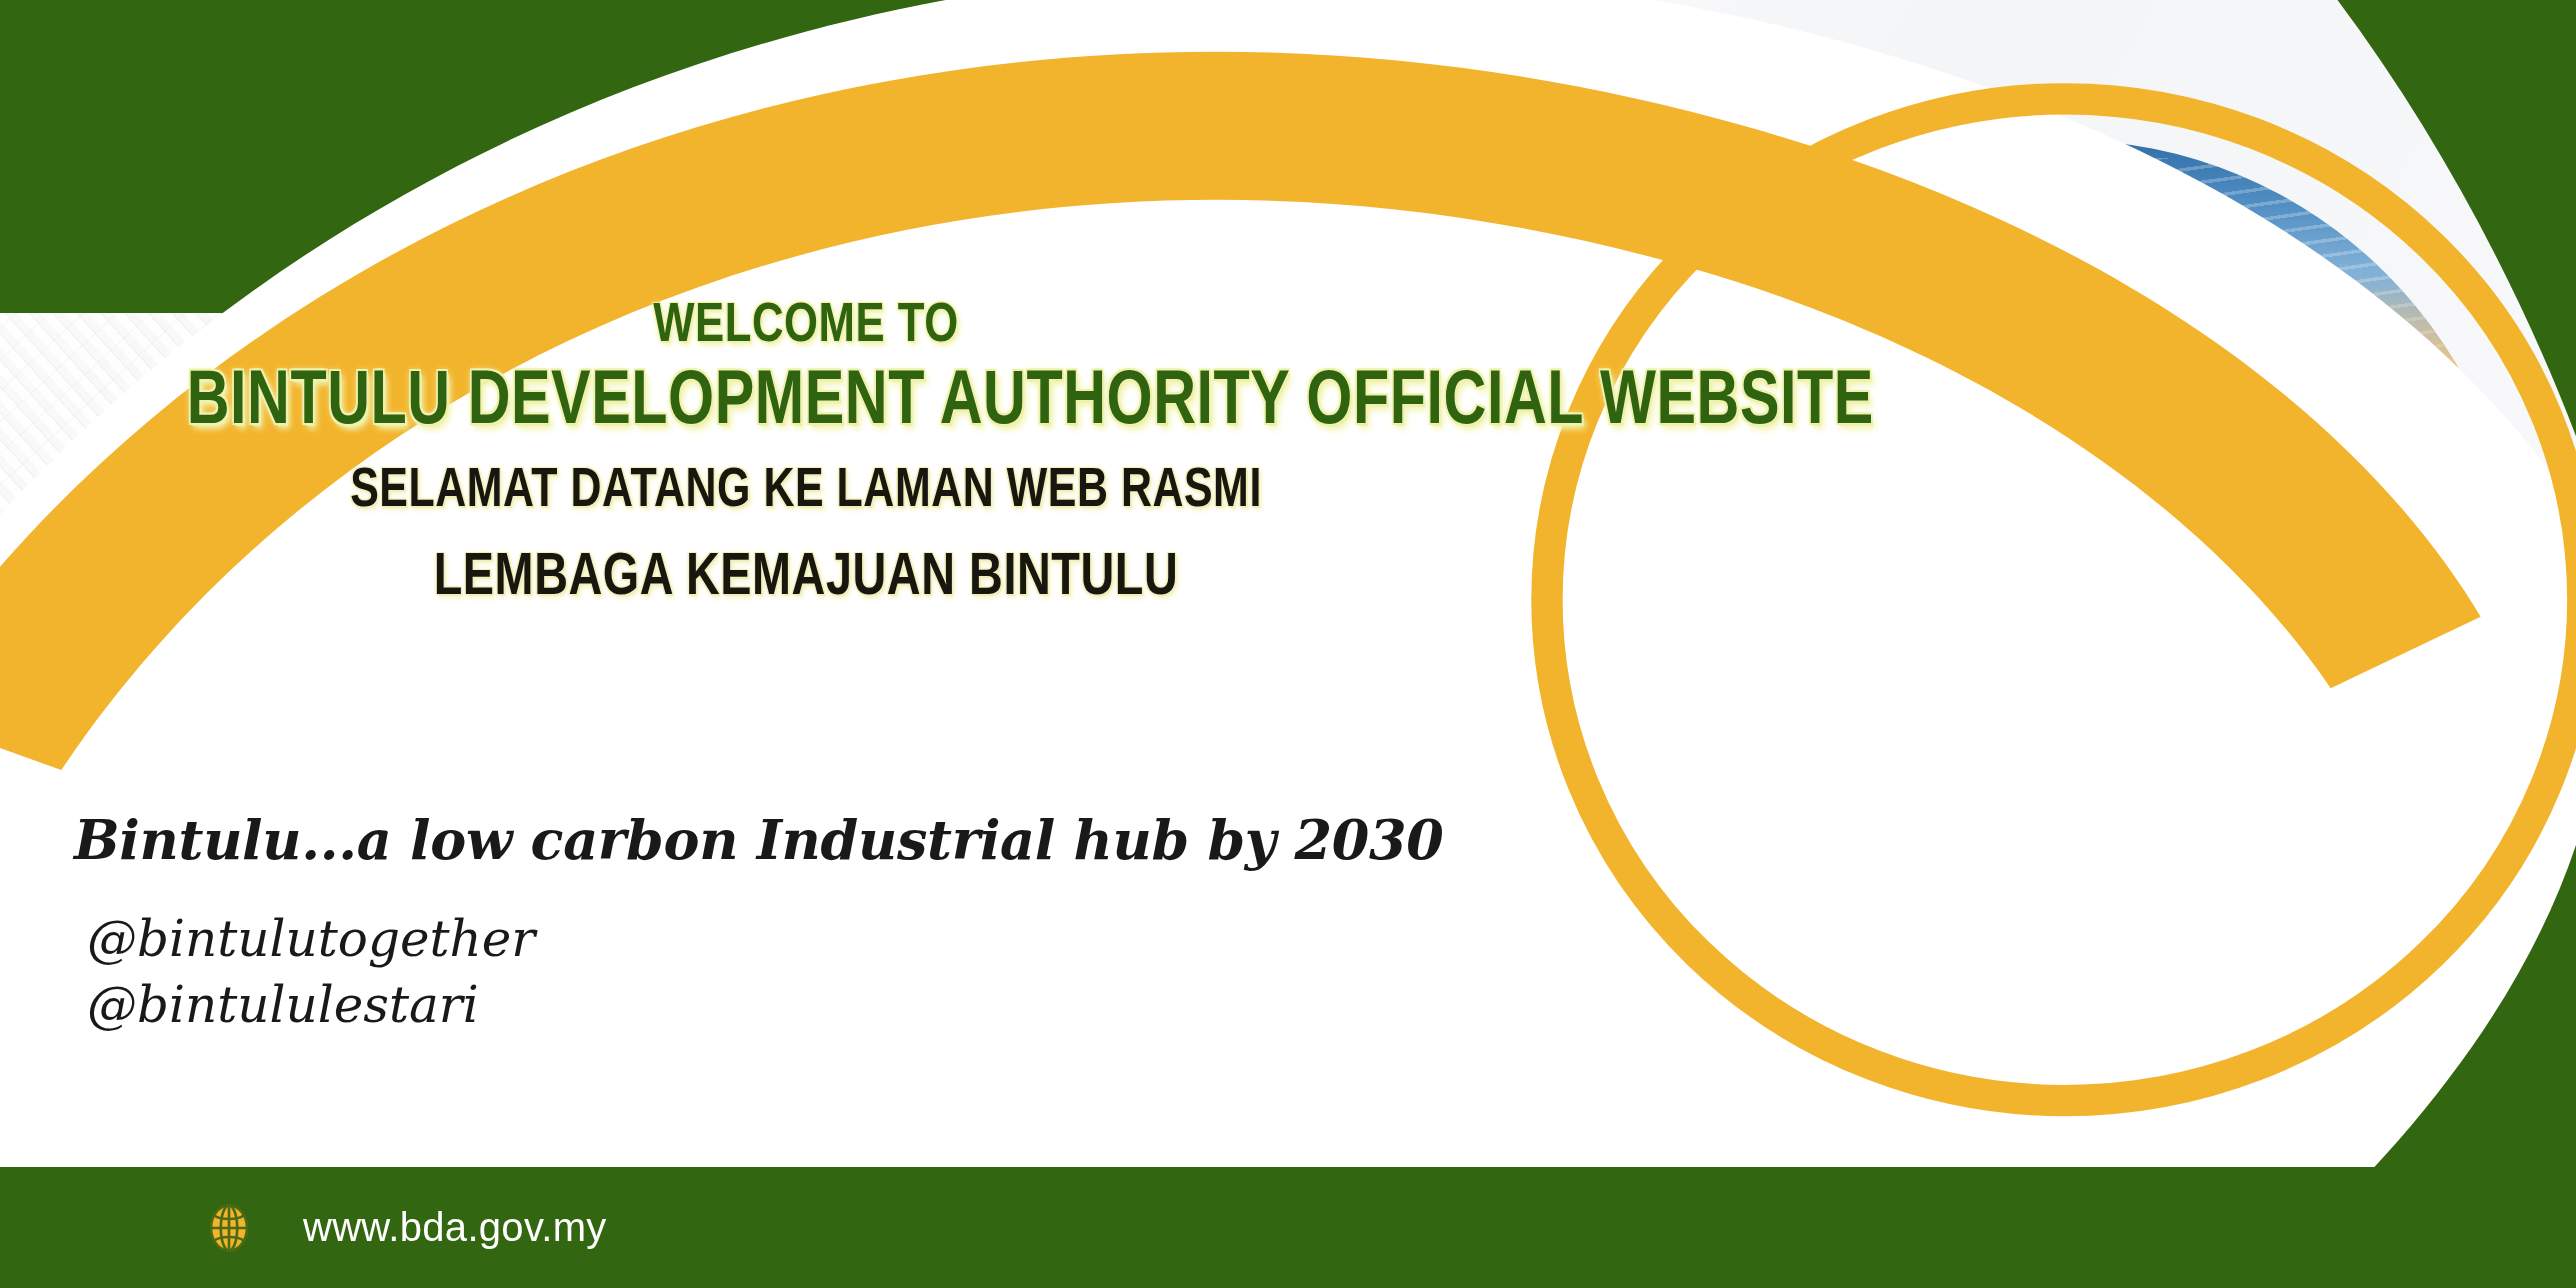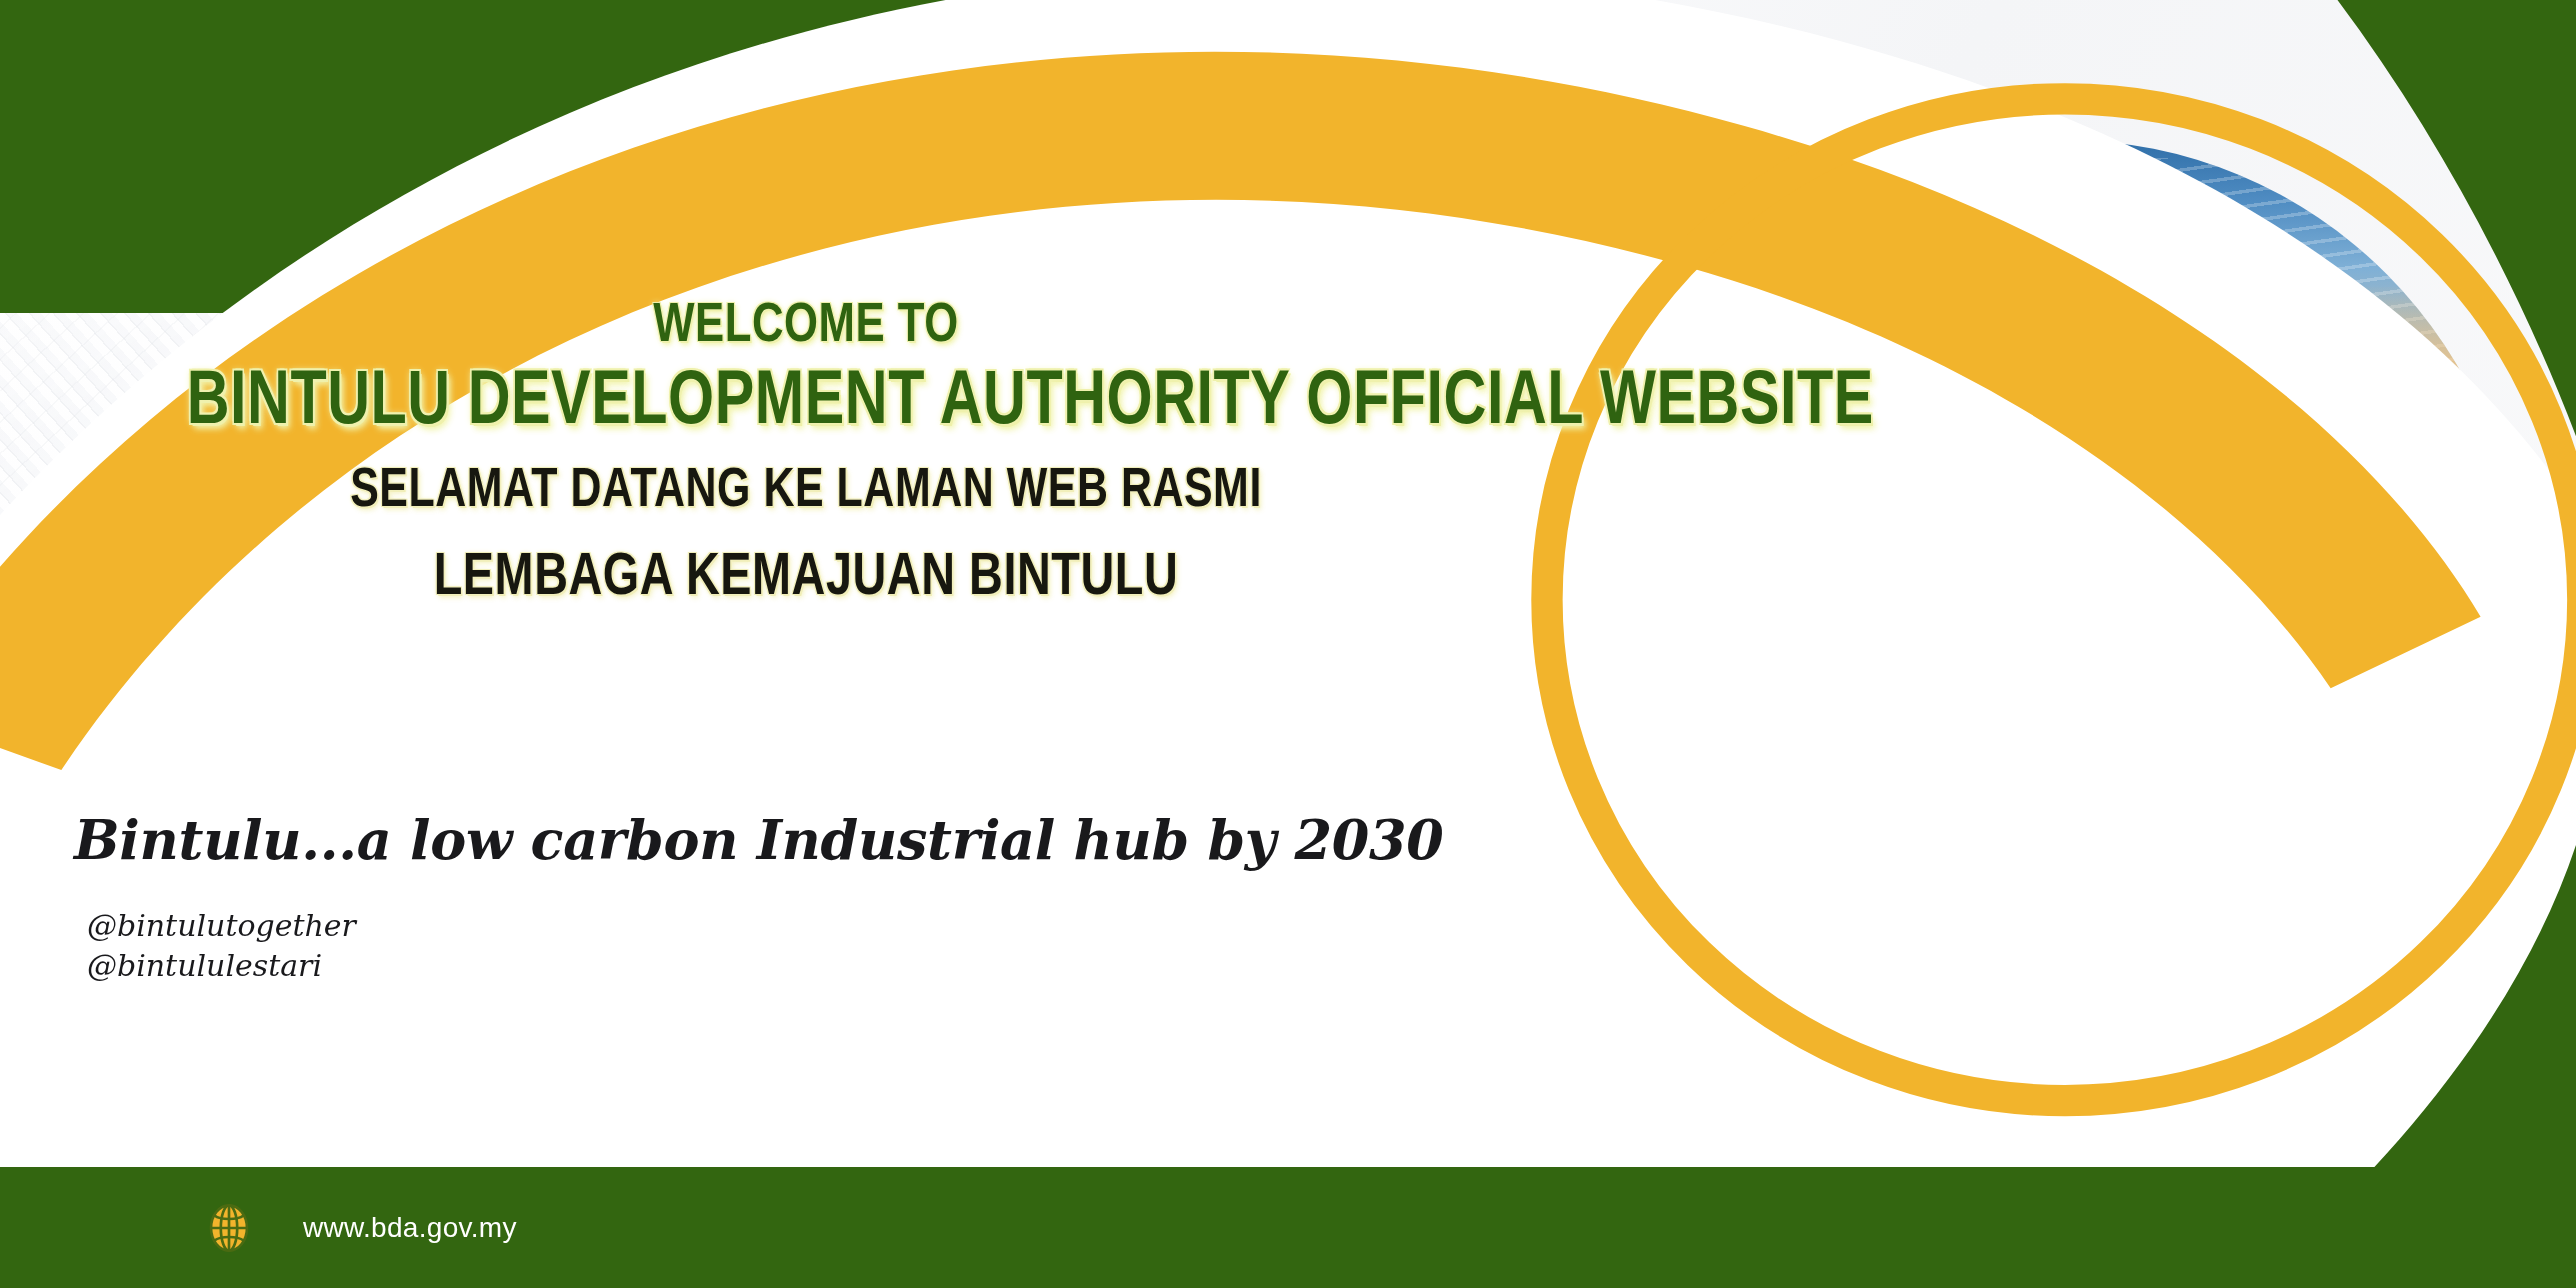--- a/index.html
+++ b/index.html
@@ -184,21 +184,21 @@
   
   .footer{
     position:absolute;left:0;bottom:0;width:100%;height:121px;
     background:#336610;
     display:flex;align-items:center;
   }
   .footer-item{display:flex;align-items:center;}
   .footer-item.web{margin-left:204px;}
   .footer-item.mail{margin-left:879px;}
   .footer-text{
-    color:#ffffff;font-size:28px;letter-spacing:0.3px;
+    color:#ffffff;font-size:40px;letter-spacing:0.3px;
     font-family:"Liberation Sans",sans-serif;
     margin-left:49px;white-space:nowrap;
   }
   .ico{width:50px;height:50px;display:block;}
 
   
   .headlines{
     position:absolute;left:12px;top:293px;width:1588px;
     text-align:center;
   }
@@ -245,21 +245,21 @@
     font-family:"DejaVu Serif",serif;
     font-style:italic;font-weight:bold;
     font-size:54px;color:#19191c;
     white-space:nowrap;
     letter-spacing:-0.3px;
   }
   .handles{
     position:absolute;left:87px;top:906px;
     font-family:"DejaVu Serif",serif;
     font-style:italic;
-    font-size:30px;color:#19191c;
+    font-size:50px;color:#19191c;
     line-height:1.32;
   }
   .handle{white-space:nowrap;}
 </style>
 </head>
 <body>
 
 <div class="banner">
 
   <div class="green-field"></div>

